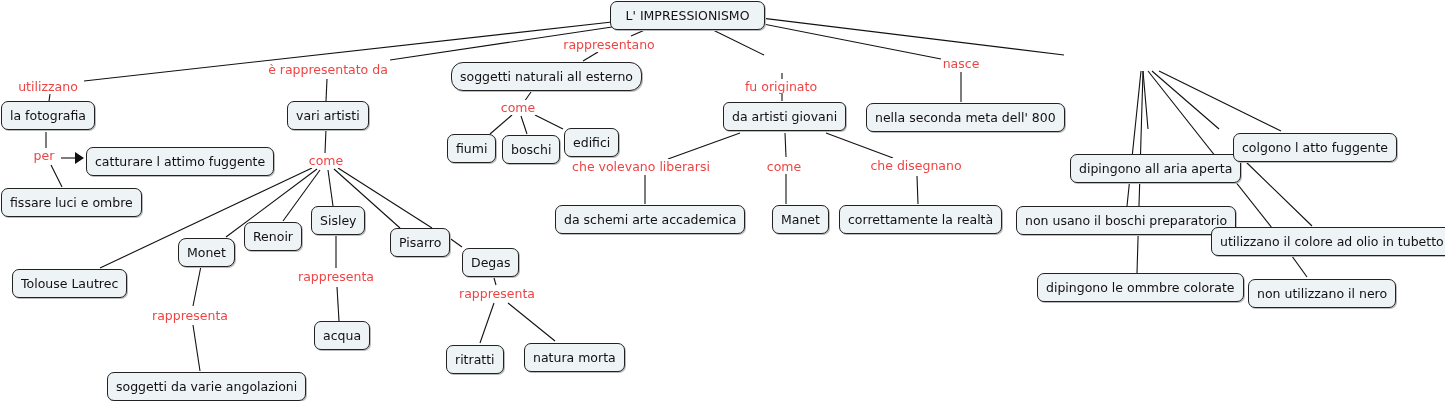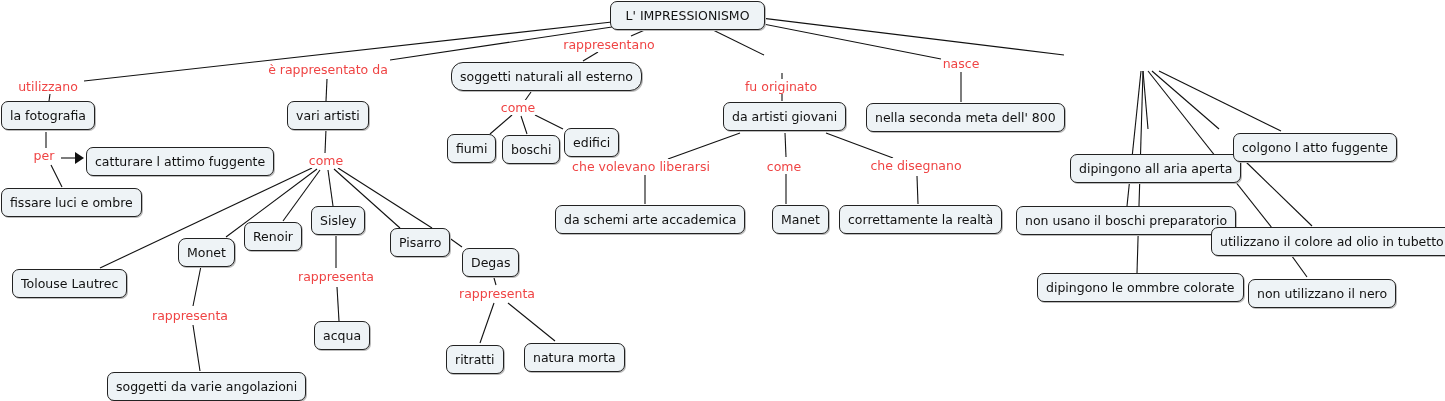--- a/index.html
+++ b/index.html
@@ -133,21 +133,21 @@
   <div class="node" style="left: 107px; top: 372px; background: rgb(238, 243, 246); border-color: rgb(34, 34, 34);">soggetti da varie angolazioni</div>
   <div class="node" style="left: 314px; top: 321px; background: rgb(238, 243, 246); border-color: rgb(34, 34, 34);">acqua</div>
   <div class="node" style="left: 446px; top: 345px; background: rgb(238, 243, 246); border-color: rgb(34, 34, 34);">ritratti</div>
   <div class="node" style="left: 524px; top: 343px; background: rgb(238, 243, 246); border-color: rgb(34, 34, 34);">natura morta</div>
 
   <div class="node" style="left: 451px; top: 62px; background: rgb(238, 243, 246); border-color: rgb(34, 34, 34); border-radius: 12px;">soggetti naturali all esterno</div>
   <div class="node" style="left: 447px; top: 134px; background: rgb(238, 243, 246); border-color: rgb(34, 34, 34);">fiumi</div>
   <div class="node" style="left: 502px; top: 135px; background: rgb(238, 243, 246); border-color: rgb(34, 34, 34);">boschi</div>
   <div class="node" style="left: 564px; top: 128px; background: rgb(238, 243, 246); border-color: rgb(34, 34, 34);">edifici</div>
 
-  <div class="node" style="left: 723px; top: 102px; background: rgb(238, 243, 246); border-color: rgb(34, 34, 34);">da artisti giovani</div>
+  <div class="node" style="left: 723px; top: 102px; background: rgb(238, 243, 246); border-color: rgb(34, 34, 34); border-radius: 6px;">da artisti giovani</div>
   <div class="node" style="left: 555px; top: 205px; background: rgb(238, 243, 246); border-color: rgb(34, 34, 34);">da schemi arte accademica</div>
   <div class="node" style="left: 760px; top: 205px; background: rgb(238, 243, 246); border-color: rgb(34, 34, 34); margin-left: 12px;">Manet</div>
   <div class="node" style="left: 839px; top: 205px; background: rgb(238, 243, 246); border-color: rgb(34, 34, 34);">correttamente la realtà</div>
 
   <div class="node" style="left: 866px; top: 103px; background: rgb(238, 243, 246); border-color: rgb(34, 34, 34);">nella seconda meta dell' 800</div>
 
   <div class="node" style="left: 1070px; top: 129px; background: rgb(238, 243, 246); border-color: rgb(34, 34, 34); margin-top: 25px;">dipingono all aria aperta</div>
   <div class="node" style="left: 1233px; top: 133px; background: rgb(238, 243, 246); border-color: rgb(34, 34, 34);">colgono l atto fuggente</div>
   <div class="node" style="left: 1016px; top: 206px; background: rgb(238, 243, 246); border-color: rgb(34, 34, 34);">non usano il boschi preparatorio</div>
   <div class="node" style="left: 1211px; top: 227px; background: rgb(238, 243, 246); border-color: rgb(34, 34, 34);">utilizzano il colore ad olio in tubetto</div>

